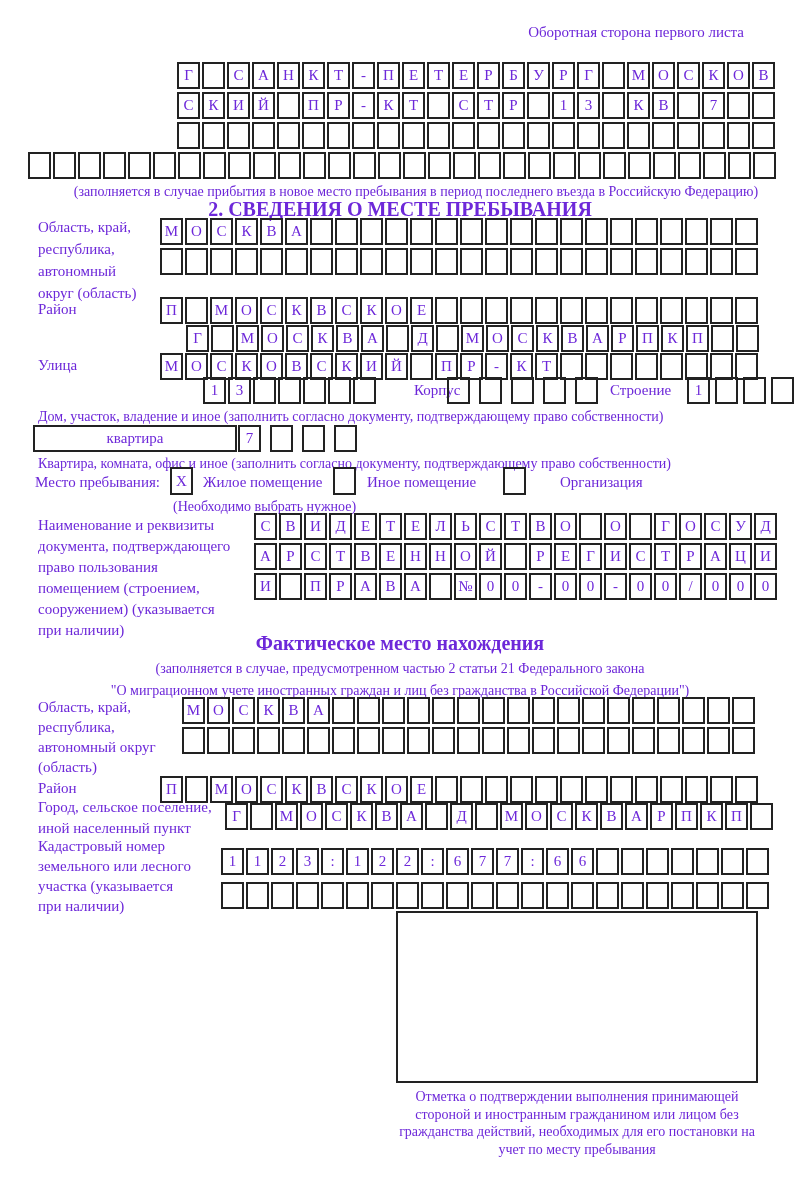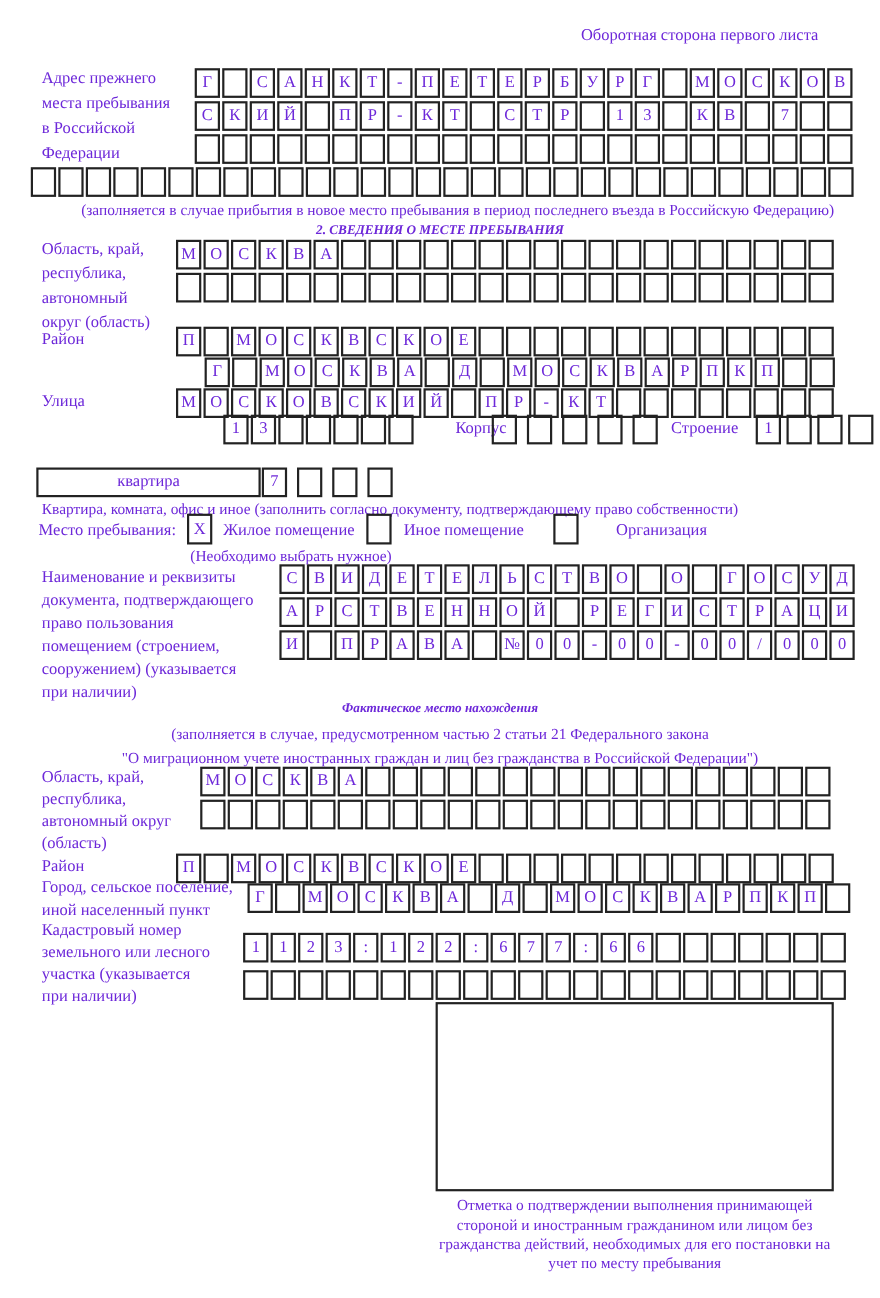--- a/index.html
+++ b/index.html
@@ -3,45 +3,41 @@
 <meta charset="utf-8">
 <style>
   html,body{margin:0;padding:0;background:#fff;}
   .page{position:relative;width:800px;height:1180px;background:#fff;
         font-family:"Liberation Serif","DejaVu Serif",serif;color:#6d28d9;overflow:hidden;}
   .t{position:absolute;font-size:15px;line-height:21px;white-space:pre-line;}
   .lbl{font-size:15px;}
   .cap{font-size:14px;white-space:nowrap;}
   .center{text-align:center;}
   .right{text-align:right;white-space:nowrap;}
-  .h{font-weight:bold;font-size:12px;font-style:italic;}
+  .h{font-weight:bold;font-size:20px;}
   .cells{position:absolute;display:flex;}
   .cell{width:19px;height:23px;border:2px solid #222;margin-right:2px;flex:0 0 auto;
         display:flex;align-items:center;justify-content:center;
         font-size:15px;line-height:1;}
   .cells.sp .cell{margin-right:9px;}
   .cells.sp4 .cell{margin-right:5px;}
   .bigbox{position:absolute;border:2px solid #222;height:23px;display:flex;
           align-items:center;justify-content:center;font-size:15px;}
   .checkbox{position:absolute;width:19px;height:24px;border:2px solid #222;
             display:flex;align-items:center;justify-content:center;font-size:15px;}
   .stampbox{position:absolute;border:2px solid #222;background:#fff;}
   .stampcap{position:absolute;font-size:14px;line-height:17.5px;text-align:center;}
 </style>
 </head>
 <body>
 
 <div class="page">
 
   <div class="t right" style="top:22px;right:56px">Оборотная сторона первого листа</div>
 
-  <div class="t lbl" style="left:38px;top:60px;line-height:23px">Адрес прежнего
-места пребывания
-в Российской
-Федерации</div>
   <div class="cells" style="left:177px;top:62px">
       <div class="cell">Г</div>
       <div class="cell"></div>
       <div class="cell">С</div>
       <div class="cell">А</div>
       <div class="cell">Н</div>
       <div class="cell">К</div>
       <div class="cell">Т</div>
       <div class="cell">-</div>
       <div class="cell">П</div>
@@ -305,20 +301,21 @@
       <div class="cell"></div>
       <div class="cell"></div>
     </div>
   <div class="t lbl" style="left:610px;top:380px">Строение</div>
   <div class="cells sp4" style="left:687px;top:377px">
       <div class="cell">1</div>
       <div class="cell"></div>
       <div class="cell"></div>
       <div class="cell"></div>
     </div>
+  <div class="t cap" style="left:38px;top:406px">Дом, участок, владение и иное (заполнить согласно документу, подтверждающему право собственности)</div>
 
   <div class="bigbox" style="left:33px;top:425px;width:200px">квартира</div>
   <div class="cells sp" style="left:238px;top:425px">
       <div class="cell">7</div>
       <div class="cell"></div>
       <div class="cell"></div>
       <div class="cell"></div>
     </div>
   <div class="t cap" style="left:38px;top:453px">Квартира, комната, офис и иное (заполнить согласно документу, подтверждающему право собственности)</div>
 

